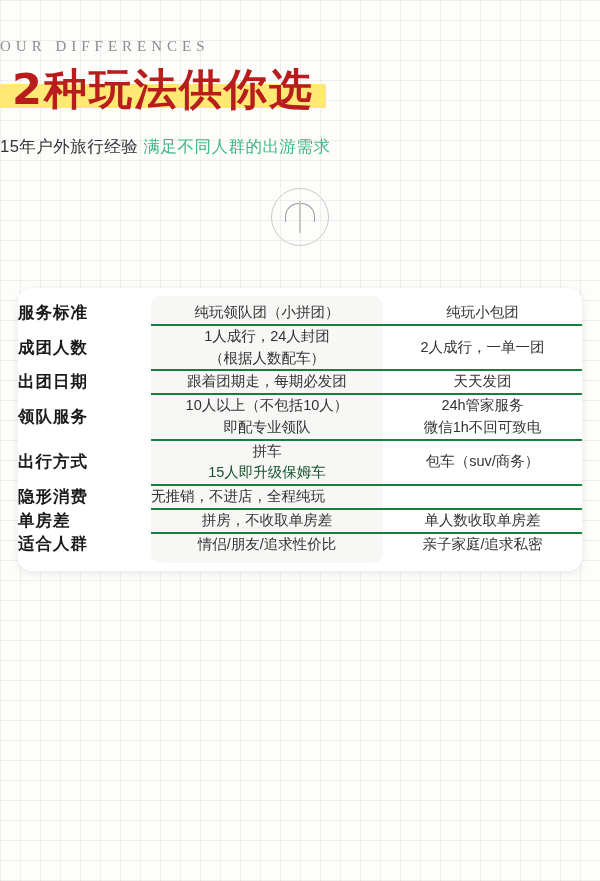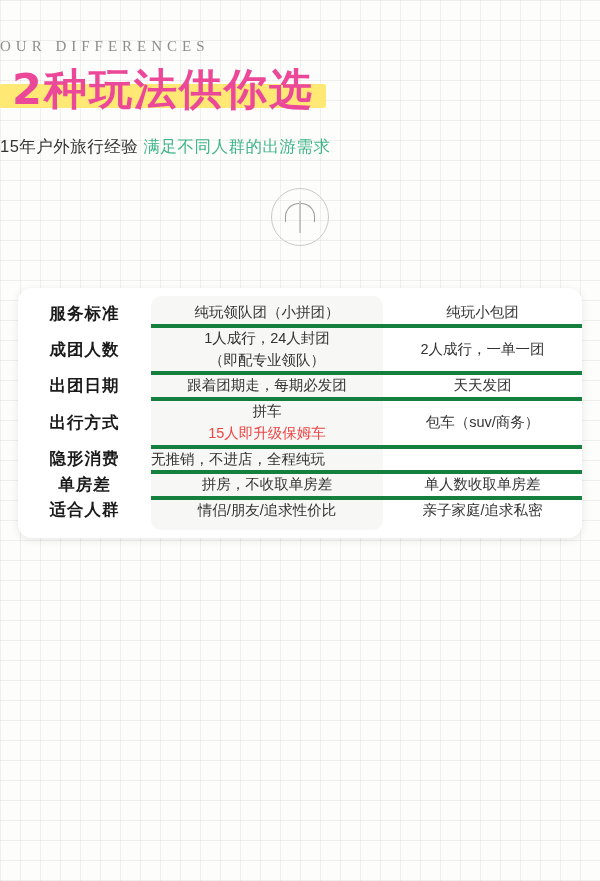--- a/index.html
+++ b/index.html
@@ -50,21 +50,21 @@
     height: 24px;
     background: #ffe873;
     z-index: 0;
     border-radius: 2px;
   }
   .title {
     position: relative;
     z-index: 1;
     font-size: 43px;
     font-weight: bold;
-    color: #ec4899;
+    color: #b91c1c;
     letter-spacing: 2px;
     line-height: 1.15;
     font-family: "DejaVu Sans", "Liberation Sans", sans-serif;
   }
   .subtitle {
     margin-top: 22px;
     font-size: 16.5px;
     color: #333333;
     letter-spacing: 0.5px;
   }
@@ -133,21 +133,20 @@
   table.cmp {
     position: relative;
     z-index: 1;
     width: 100%;
     border-collapse: collapse;
     table-layout: fixed;
   }
   table.cmp td {
     vertical-align: middle;
     padding: 0;
-    text-align: center;
   }
   .col-label { width: 133px; }
   .col-a { width: 232px; }
   .col-b { width: 199px; }
 
   .row-label {
     font-size: 16.5px;
     font-weight: bold;
     color: #1a1a1a;
     padding-left: 32px;
@@ -155,24 +154,24 @@
   }
   .cell {
     text-align: center;
     font-size: 14.5px;
     color: #333333;
     line-height: 1.5;
     padding: 14px 12px;
     box-sizing: border-box;
   }
   .cell.sep {
-    border-bottom: 4px solid #15803d;
+    border-bottom: 2px solid #15803d;
   }
   .cell .red {
-    color: #ef4444;
+    color: #14532d;
   }
   .cell.span {
     text-align: left;
   }
 </style>
 </head>
 <body>
 
 <div id="page"></div>
 
@@ -205,31 +204,42 @@
       <tr>
         <td class="row-label">服务标准</td>
         <td class="cell sep">纯玩领队团（小拼团）</td>
         <td class="cell sep">纯玩小包团</td>
       </tr>
 
       <tr>
         <td class="row-label">成团人数</td>
         <td class="cell sep">
           <div>1人成行，24人封团</div>
-          <div>（即配专业领队）</div>
+          <div>（根据人数配车）</div>
         </td>
         <td class="cell sep">2人成行，一单一团</td>
       </tr>
 
       <tr>
         <td class="row-label">出团日期</td>
         <td class="cell sep">跟着团期走，每期必发团</td>
         <td class="cell sep">天天发团</td>
       </tr>
 
+      <tr>
+        <td class="row-label">领队服务</td>
+        <td class="cell sep">
+          <div>10人以上（不包括10人）</div>
+          <div>即配专业领队</div>
+        </td>
+        <td class="cell sep">
+          <div>24h管家服务</div>
+          <div>微信1h不回可致电</div>
+        </td>
+      </tr>
 
       <tr>
         <td class="row-label">出行方式</td>
         <td class="cell sep">
           <div>拼车</div>
           <div class="red">15人即升级保姆车</div>
         </td>
         <td class="cell sep">包车（suv/商务）</td>
       </tr>
 

